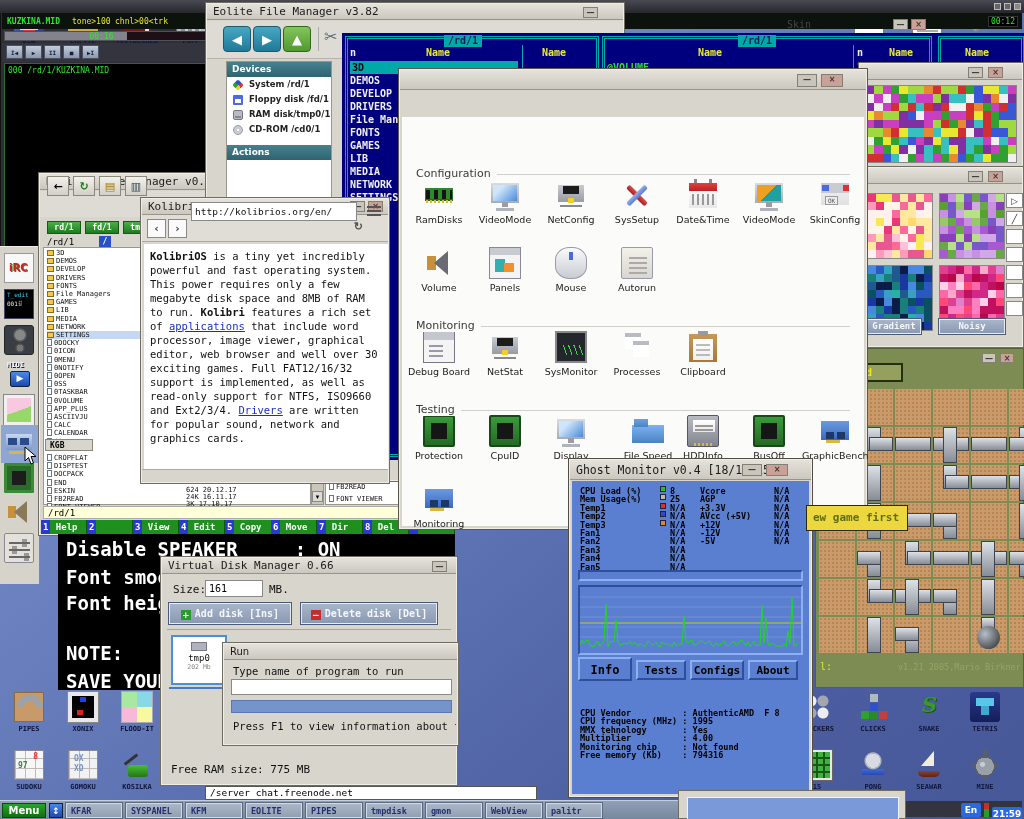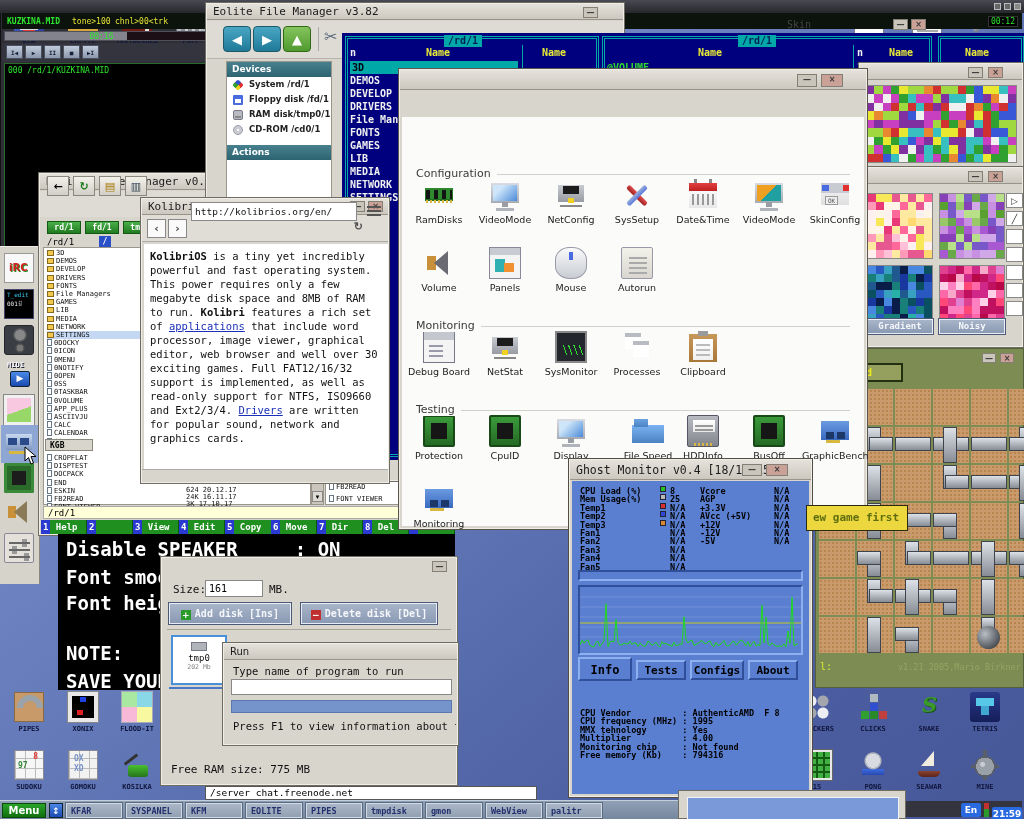--- a/index.html
+++ b/index.html
@@ -961,21 +961,21 @@
         <div style="background: rgb(255, 128, 192);"></div>
         <div style="background: rgb(255, 208, 232);"></div>
       </div>
     <div class="psq" style="left:147px;top:26px">▷</div>
     <div class="psq" style="left:147px;top:44px">╱</div>
     <div class="psq" style="left:147px;top:62px"></div>
     <div class="psq" style="left:147px;top:80px"></div>
     <div class="psq" style="left:147px;top:98px"></div>
     <div class="psq" style="left:147px;top:116px"></div>
     <div class="psq" style="left:147px;top:134px"></div>
-    <div class="palbtn" style="left:8px;top:152px;width:66px">Gradient</div>
+    <div class="palbtn" style="left:8px;top:152px;width:54px">Gradient</div>
     <div class="palbtn" style="left:80px;top:152px;width:66px">Noisy</div>
   </div>
 
   <div id="pipes">
     <div class="wb" style="left:166px;top:4px;width:14px;height:10px">—</div>
     <div class="wb x" style="left:184px;top:4px;width:14px;height:10px">×</div>
     <div style="position:absolute;left:45px;top:14px;width:42px;height:19px;background:#96a05e;border:2px solid #23300f;font:bold 10px/15px monospace;color:#ece81c;padding-left:3px">d</div>
     <div id="pipes-board">
         <div class="tile" style="left: 3px; top: 40px;"></div>
         <div class="tile" style="left: 41px; top: 40px;"></div>
@@ -1252,20 +1252,21 @@
 
   <div id="term">
       <div style="top: 4px;">Disable SPEAKER     : ON</div>
       <div style="top: 32px;">Font smoot</div>
       <div style="top: 58px;">Font heigh</div>
       <div style="top: 108px;">NOTE:</div>
       <div style="top: 136px;">SAVE YOUR</div>
     </div>
 
   <div class="win" id="vdm">
+    <div class="tb">Virtual Disk Manager 0.66</div>
     <div class="wb" style="right:10px;top:4px">—</div>
     <div class="m" style="position:absolute;left:12px;top:26px;font-size:11px;color:#111">Size:</div>
     <div style="position:absolute;left:44px;top:23px;width:58px;height:17px;background:#fff;border:1px solid #888;font:10px/15px monospace;padding-left:3px">161</div>
     <div class="m" style="position:absolute;left:108px;top:26px;font-size:11px;color:#111">MB.</div>
     <div class="vbtn" style="left:8px;width:122px"><i style="background:#2a9a2a">+</i><span>Add disk [Ins]</span></div>
     <div class="vbtn" style="left:140px;width:136px"><i style="background:#c03030">−</i><span>Delete disk [Del]</span></div>
     <div style="position:absolute;left:6px;top:72px;right:6px;height:1px;background:#a8a49a"></div>
     <div style="position:absolute;left:10px;top:78px;width:56px;height:50px;background:#fff;border:2px solid #4a90d8;text-align:center">
       <div style="width:16px;height:9px;background:#b0b4ba;border:1px solid #778;margin:5px auto 2px"></div>
       <div class="m" style="font-size:9px;color:#111">tmp0</div>

